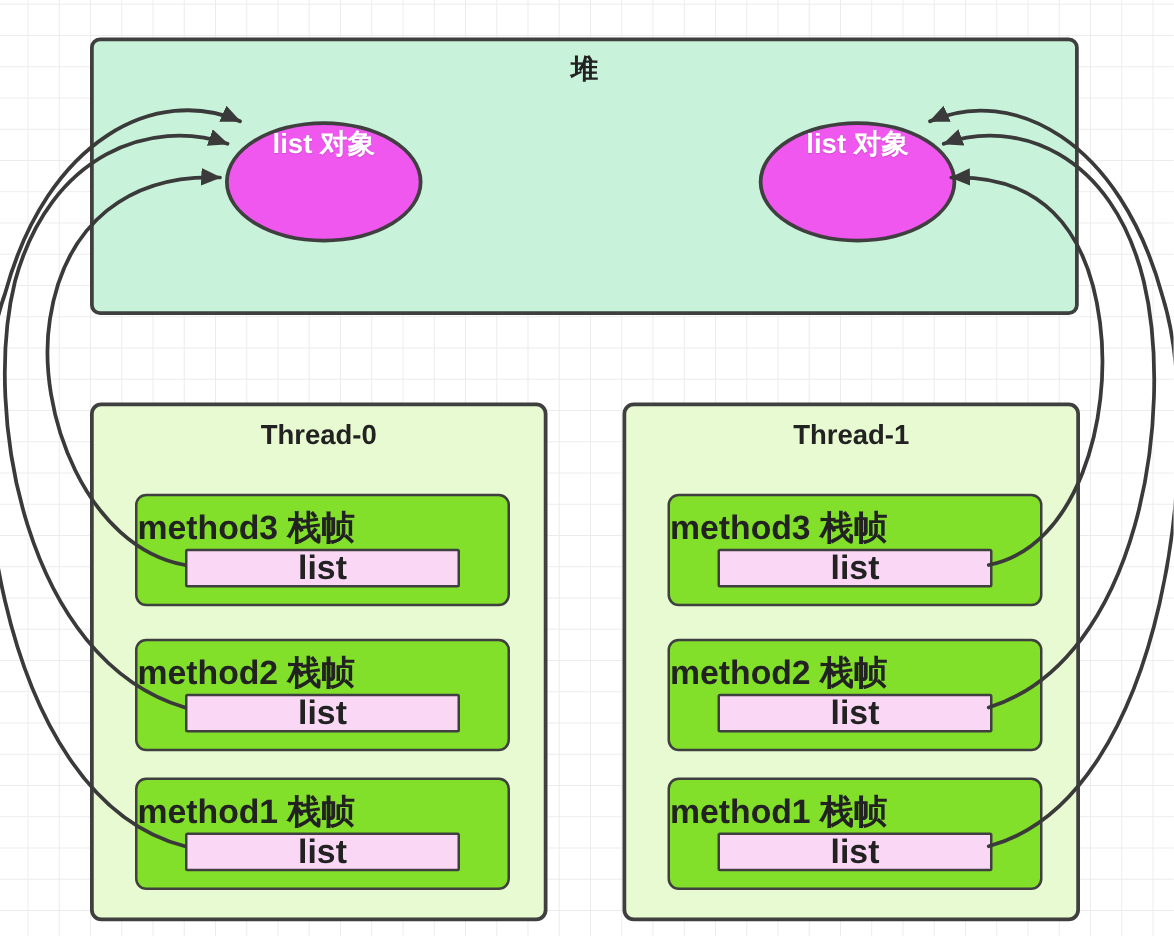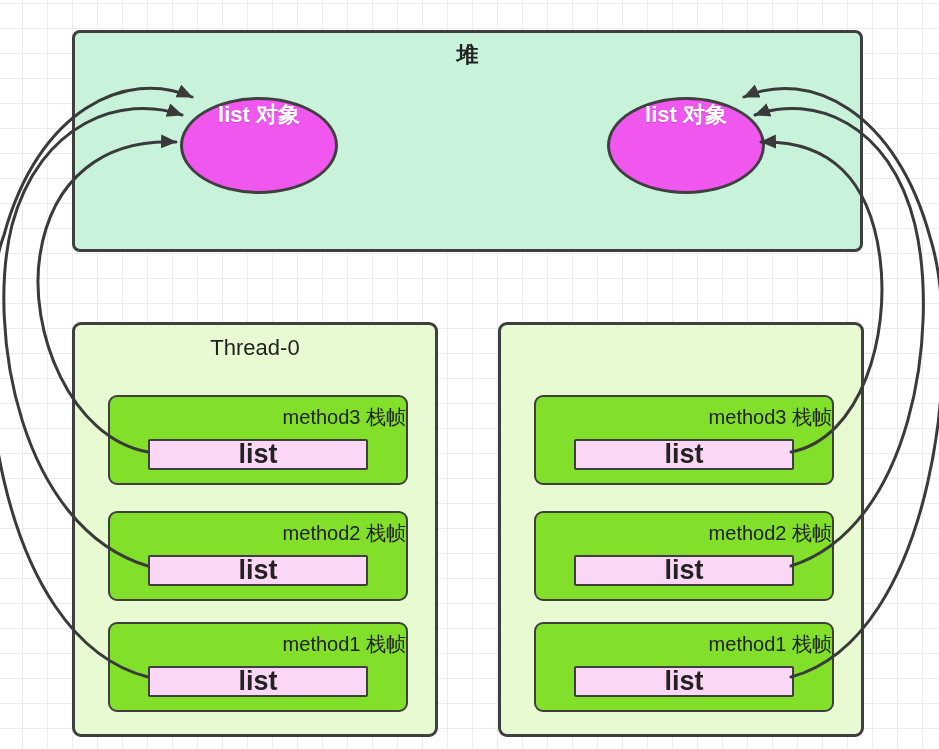--- a/index.html
+++ b/index.html
@@ -58,40 +58,40 @@
     width: 366px; height: 415px;
     background: #e8fad1;
     border-radius: 9px;
   }
   .thread.t0 { left: 72px; }
   .thread.t1 { left: 498px; }
   .thread-title {
     position: absolute;
     top: 10px; left: 0; width: 100%;
     text-align: center;
-    font-size: 22px; font-weight: normal;
+    font-size: 22px; font-weight: bold;
     color: #222222;
   }
 
   .frame {
     position: absolute;
     left: 33px;
     width: 300px; height: 90px;
     box-sizing: border-box;
     background: #82df2a;
     border: 2.5px solid #3f3f3f;
     border-radius: 9px;
   }
   .frame.f0 { top: 70px; }
   .frame.f1 { top: 186px; }
   .frame.f2 { top: 297px; }
   .frame-title {
     margin-top: 7px;
-    text-align: right;
-    font-size: 20px; font-weight: normal;
+    text-align: left;
+    font-size: 27px; font-weight: bold;
     color: #222222;
   }
   .var-slot {
     position: absolute;
     left: 38px; top: 42px;
     width: 220px; height: 31px;
     box-sizing: border-box;
     background: #fbd7f6;
     border: 2.5px solid #3f3f3f;
     border-radius: 2px;
@@ -138,20 +138,21 @@
       <div class="var-slot">list</div>
     </div>
 
     <div class="frame f2">
       <div class="frame-title">method1 栈帧</div>
       <div class="var-slot">list</div>
     </div>
   </div>
 
   <div class="box thread t1">
+    <div class="thread-title">Thread-1</div>
 
     <div class="frame f0">
       <div class="frame-title">method3 栈帧</div>
       <div class="var-slot">list</div>
     </div>
 
     <div class="frame f1">
       <div class="frame-title">method2 栈帧</div>
       <div class="var-slot">list</div>
     </div>

